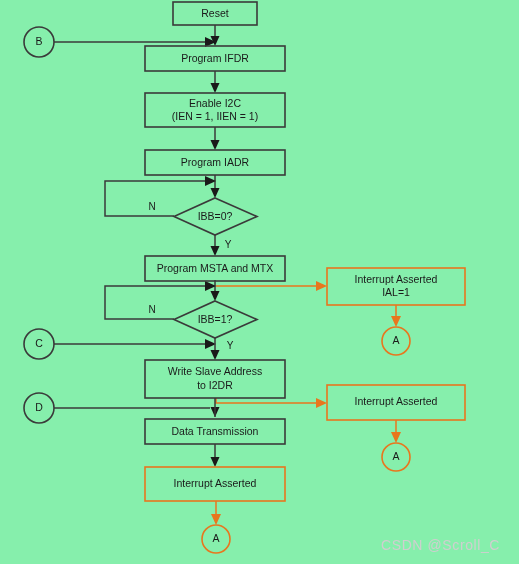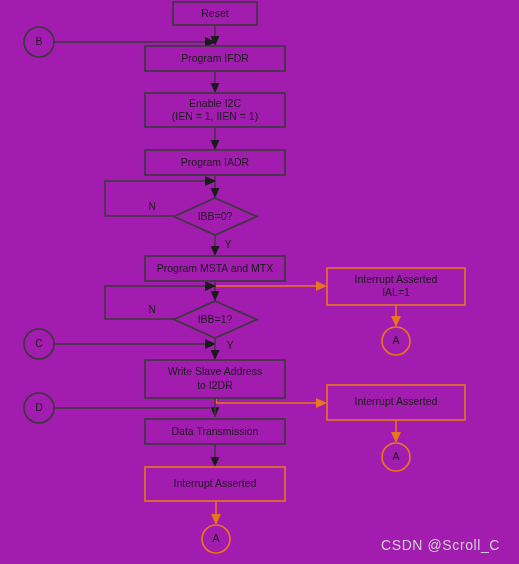--- a/index.html
+++ b/index.html
@@ -4,21 +4,21 @@
 <style>
   html, body {
     margin: 0;
     padding: 0;
     background: #ffffff;
   }
   #canvas {
     position: relative;
     width: 519px;
     height: 564px;
-    background: #a21caf;
+    background: #86efac;
     overflow: hidden;
     font-family: "Liberation Sans", sans-serif;
   }
   #canvas svg {
     position: absolute;
     top: 0;
     left: 0;
     width: 519px;
     height: 564px;
   }

